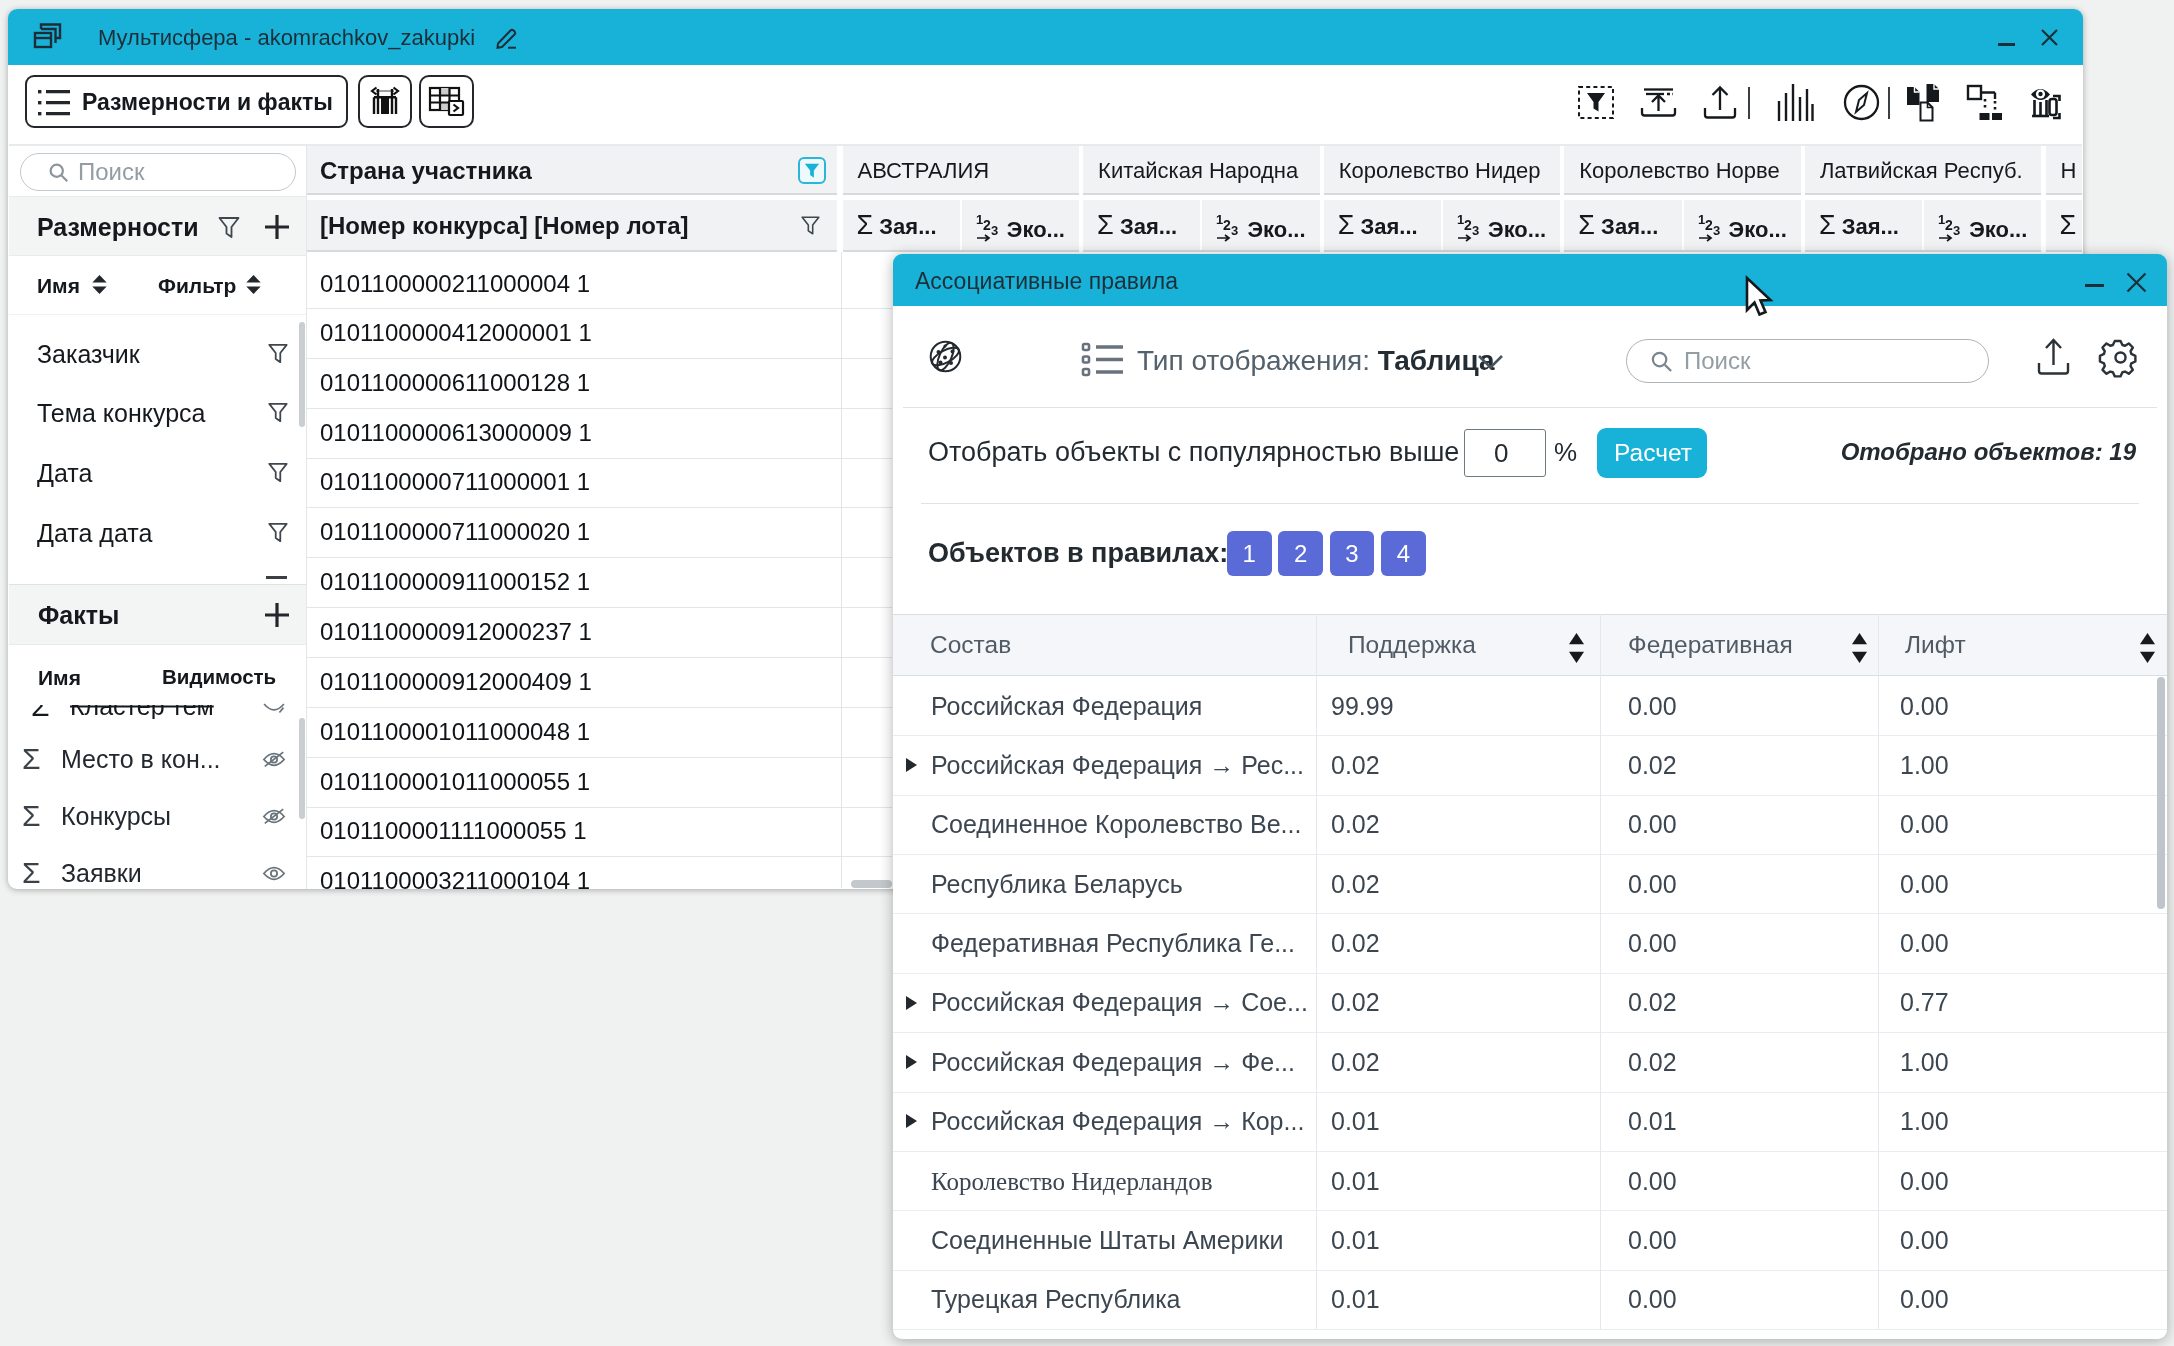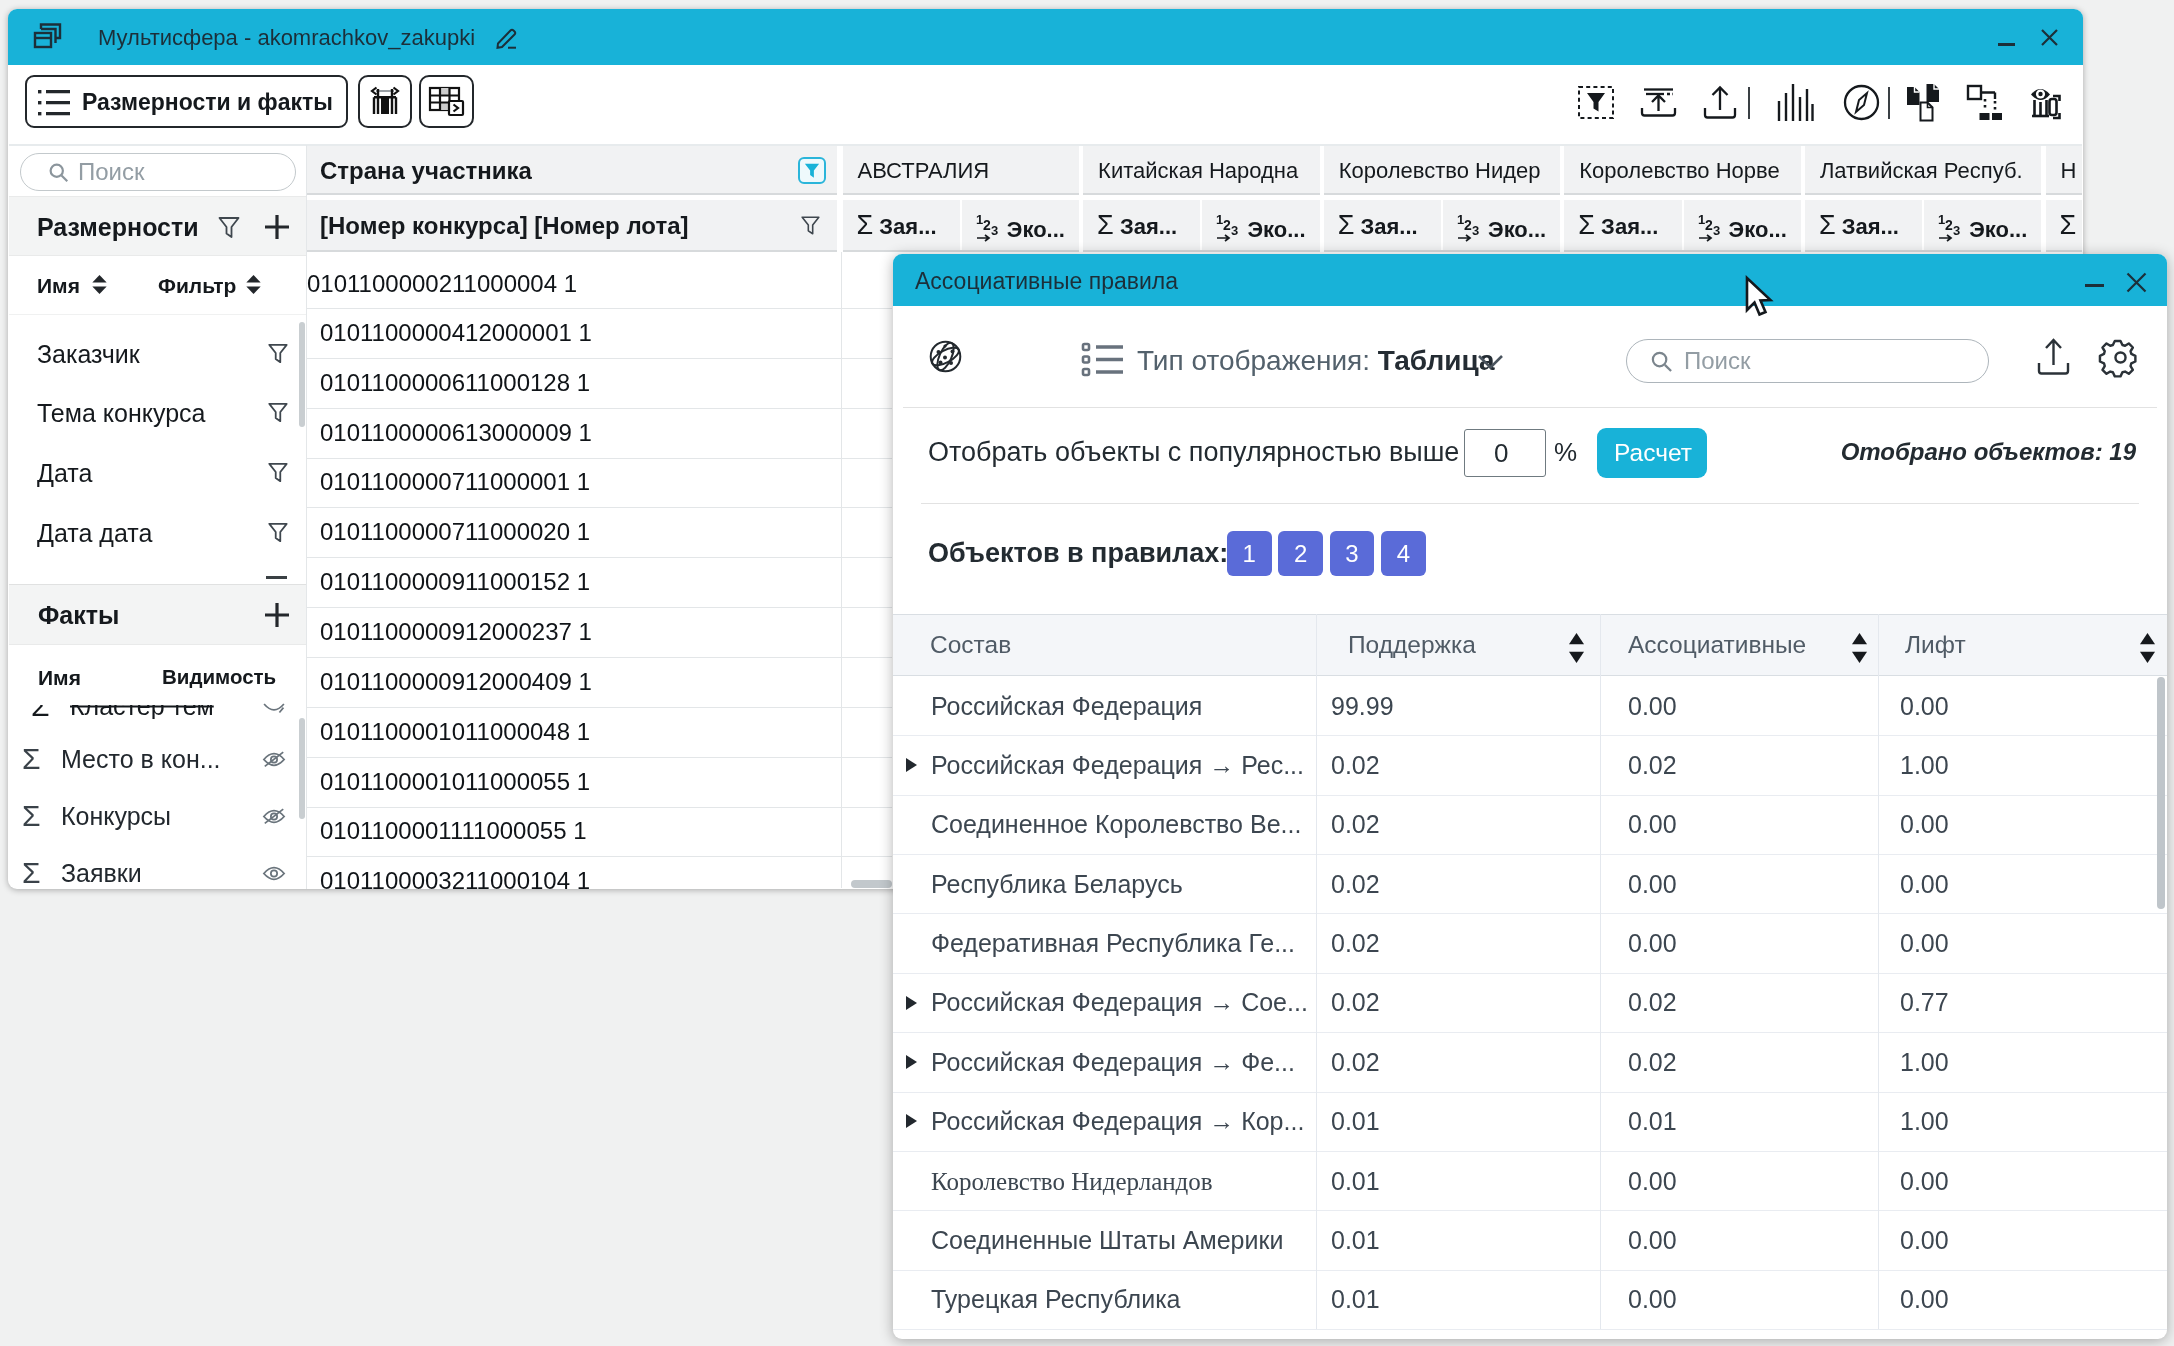--- a/index.html
+++ b/index.html
@@ -197,21 +197,21 @@
 <path d="M2.5 3 H21.5 L14.5 12 V21.5 L9.5 18 V12 Z"></path>
   </svg>
 <div class="ab" style="left:307px;top:193px;width:530px;height:1.5px;background:#d7dadc;"></div>
 <div class="ab" style="left:307px;top:200px;width:530px;height:50px;background:#f1f2f3;"></div>
 <div class="tx" style="left:320px;top:226px;font-size:24px;color:#15191d;font-weight:700;">[Номер конкурса] [Номер лота]</div>
 <svg class="ab" style="left:800px;top:215px" width="21" height="21" viewBox="0 0 24 23" fill="none" stroke="#3f474e" stroke-width="1.8285714285714287">
 <path d="M2.5 2 H21.5 L14.5 11 V21 L9.5 17.5 V11 Z" stroke-linejoin="round"></path>
   </svg>
 <div class="ab" style="left:307px;top:250px;width:530px;height:1.5px;background:#d7dadc;"></div>
 <div class="ab" style="left:307px;top:252px;width:584px;height:637px;overflow:hidden;">
-<div class="tx" style="left:0;top:31.5px;font-size:24px;color:#101418;">0101100000211000004 1</div>
+<div class="tx" style="left:13px;top:31.5px;font-size:24px;color:#101418;">0101100000211000004 1</div>
 <div class="tx" style="left:13px;top:80.9px;font-size:24px;color:#101418;">0101100000412000001 1</div>
 <div class="tx" style="left:13px;top:130.8px;font-size:24px;color:#101418;">0101100000611000128 1</div>
 <div class="tx" style="left:13px;top:180.6px;font-size:24px;color:#101418;">0101100000613000009 1</div>
 <div class="tx" style="left:13px;top:230.4px;font-size:24px;color:#101418;">0101100000711000001 1</div>
 <div class="tx" style="left:13px;top:280.3px;font-size:24px;color:#101418;">0101100000711000020 1</div>
 <div class="tx" style="left:13px;top:330.1px;font-size:24px;color:#101418;">0101100000911000152 1</div>
 <div class="tx" style="left:13px;top:380.0px;font-size:24px;color:#101418;">0101100000912000237 1</div>
 <div class="tx" style="left:13px;top:429.8px;font-size:24px;color:#101418;">0101100000912000409 1</div>
 <div class="tx" style="left:13px;top:479.7px;font-size:24px;color:#101418;">0101100001011000048 1</div>
 <div class="tx" style="left:13px;top:529.5px;font-size:24px;color:#101418;">0101100001011000055 1</div>
@@ -392,21 +392,21 @@
 <div class="tx" style="left:1249.2px;top:554px;font-size:24px;color:#fff;transform:translate(-50%,-50%);">1</div>
 <div class="ab" style="left:1278.4px;top:531px;width:44.5px;height:44.5px;background:#5a6bd8;border-radius:6px;"></div>
 <div class="tx" style="left:1300.6px;top:554px;font-size:24px;color:#fff;transform:translate(-50%,-50%);">2</div>
 <div class="ab" style="left:1329.8px;top:531px;width:44.5px;height:44.5px;background:#5a6bd8;border-radius:6px;"></div>
 <div class="tx" style="left:1352.0px;top:554px;font-size:24px;color:#fff;transform:translate(-50%,-50%);">3</div>
 <div class="ab" style="left:1381.2px;top:531px;width:44.5px;height:44.5px;background:#5a6bd8;border-radius:6px;"></div>
 <div class="tx" style="left:1403.4px;top:554px;font-size:24px;color:#fff;transform:translate(-50%,-50%);">4</div>
 <div class="ab" style="left:893px;top:614px;width:1274px;height:62px;background:#f4f6f9;border-top:1px solid #d9dee3;border-bottom:1px solid #d9dee3;box-sizing:border-box;"></div>
 <div class="tx" style="left:930px;top:645px;font-size:24.5px;color:#505b66;font-weight:400;">Состав</div>
 <div class="tx" style="left:1348px;top:645px;font-size:24.5px;color:#505b66;font-weight:400;">Поддержка</div>
-<div class="tx" style="left:1628px;top:645px;font-size:24.5px;color:#505b66;font-weight:400;">Ассоциативные</div>
+<div class="tx" style="left:1628px;top:645px;font-size:24.5px;color:#505b66;font-weight:400;">Федеративная</div>
 <div class="tx" style="left:1905px;top:645px;font-size:24.5px;color:#505b66;font-weight:400;">Лифт</div>
 <svg class="ab" style="left:1567.5px;top:632px" width="17" height="32" viewBox="0 0 18 34" fill="#16191d">
 <path d="M9 1 L17 13 H1 Z"></path>
     <path d="M9 33 L17 21 H1 Z"></path>
   </svg>
 <svg class="ab" style="left:1850.5px;top:632px" width="17" height="32" viewBox="0 0 18 34" fill="#16191d">
 <path d="M9 1 L17 13 H1 Z"></path>
     <path d="M9 33 L17 21 H1 Z"></path>
   </svg>
 <svg class="ab" style="left:2138.5px;top:632px" width="17" height="32" viewBox="0 0 18 34" fill="#16191d">

